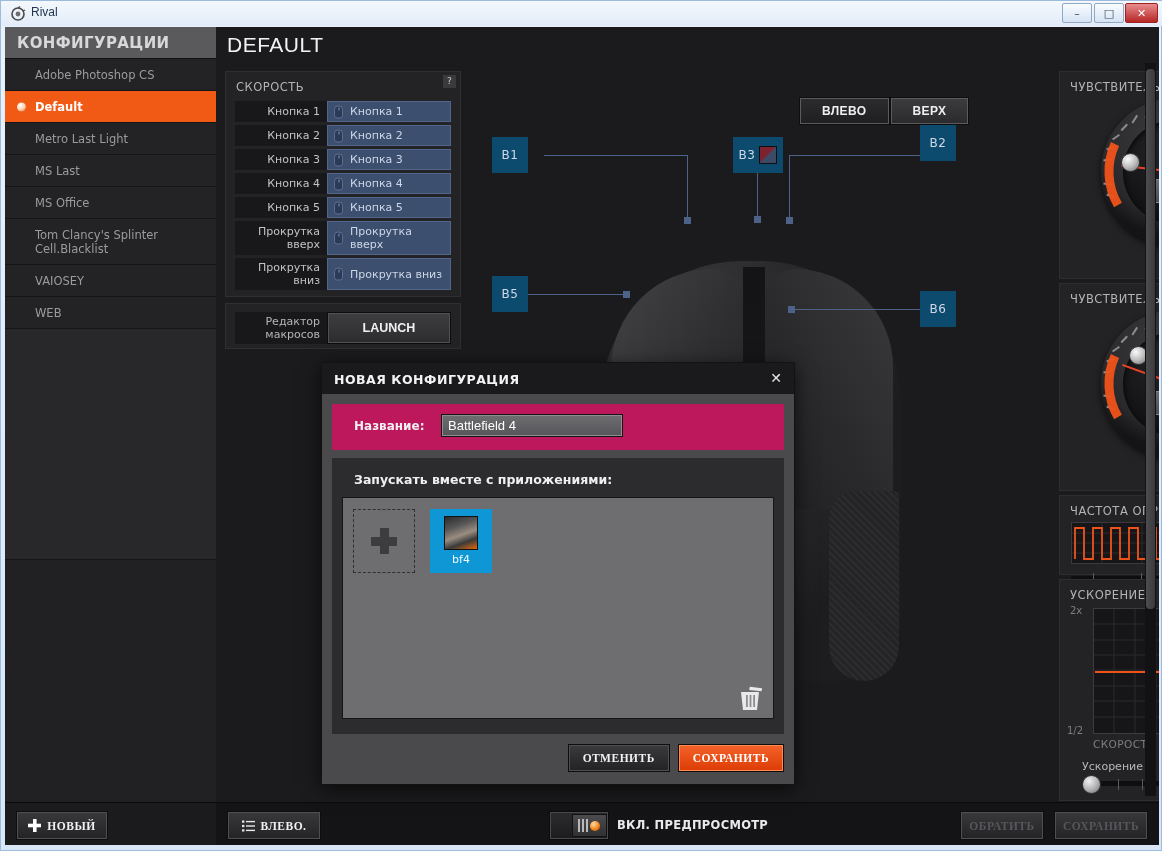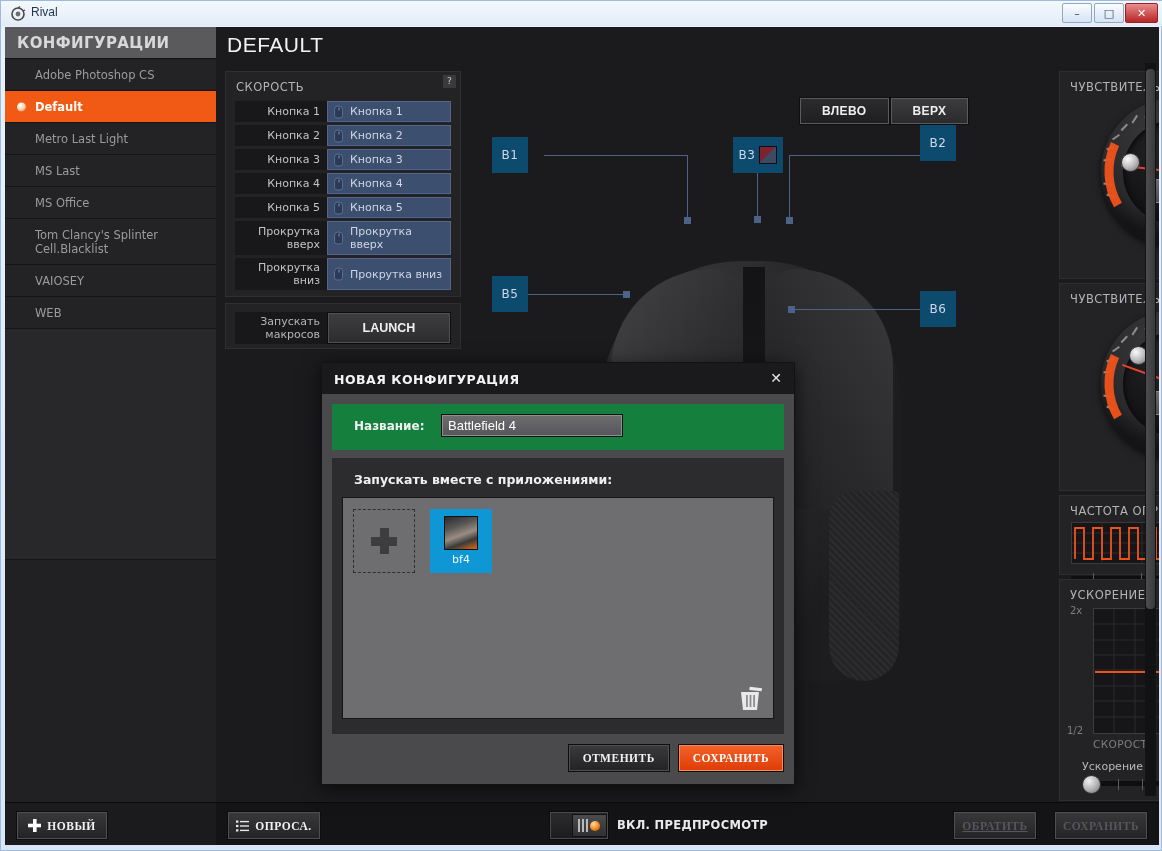--- a/index.html
+++ b/index.html
@@ -318,21 +318,21 @@
     background:linear-gradient(#4c4c4f,#303033);border:1px solid #121214;
   }
   #toggle-lines{position:absolute;left:5px;top:4px;width:12px;height:13px;
     background:repeating-linear-gradient(90deg,#b9b9bc 0 2px,transparent 2px 4px);}
   #toggle-led{position:absolute;right:6px;top:6px;width:10px;height:10px;border-radius:50%;
     background:radial-gradient(circle at 35% 30%,#ffd9a5,#f08010 60%,#a44d05);}
   #preview-text{
     position:absolute;left:612px;top:15px;font-size:11.5px;font-weight:bold;
     color:#eaeaec;letter-spacing:.3px;
   }
-  #btn-revert{right:122px;top:8px;width:82px;height:27px;color:#57575b;text-decoration:underline;}
+  #btn-revert{right:115px;top:8px;width:82px;height:27px;color:#57575b;}
   #btn-save-bottom{right:11px;top:8px;width:92px;height:27px;color:#57575b;}
 
   
   #modal{
     position:absolute;left:316px;top:335px;width:474px;height:423px;
     background:#4a4a4c;border:1px solid #121214;box-shadow:0 4px 18px rgba(0,0,0,.65);
     box-sizing:border-box;z-index:40;
   }
   #modal-head{
     position:absolute;left:0;top:0;width:472px;height:31px;background:#1a1a1c;
@@ -340,21 +340,21 @@
   #modal-title{
     position:absolute;left:12px;top:9px;font-size:12.5px;font-weight:bold;
     color:#f3f3f5;letter-spacing:.5px;
   }
   #modal-close{
     position:absolute;right:10px;top:7px;width:16px;height:16px;
     color:#e9e9eb;font-size:14px;text-align:center;line-height:16px;cursor:pointer;
     font-family:"DejaVu Sans",sans-serif;
   }
   #name-section{
-    position:absolute;left:10px;top:41px;width:452px;height:46px;background:#15803d;
+    position:absolute;left:10px;top:41px;width:452px;height:46px;background:#be185d;
   }
   #name-label{
     position:absolute;left:22px;top:15px;font-size:12px;font-weight:bold;color:#f0f0f2;
   }
   #name-input{
     position:absolute;left:109px;top:10px;width:182px;height:23px;
     background:linear-gradient(#6e6e71,#56565a);
     border:1px solid #141416;box-shadow:inset 0 0 0 1px #8e8e91;
     color:#fff;font-size:13px;padding:0 6px;box-sizing:border-box;
     font-family:"Liberation Sans",sans-serif;outline:none;
@@ -518,21 +518,21 @@
             <div class="act-value">
                 <span class="mouse-ico"></span>
                 <span>Прокрутка вниз</span>
               </div>
           </div>
         </div>
       </div>
 
       <div class="panel" id="macro">
         <div id="macro-row">
-          <div id="macro-label">Запускать макросов</div>
+          <div id="macro-label">Редактор макросов</div>
           <div id="macro-launch">LAUNCH</div>
         </div>
       </div>
 
       <div id="mouseview">
 
         <div id="viewtabs">
           <div class="vtab sel">ВЛЕВО</div>
           <div class="vtab">ВЕРХ</div>
         </div>
@@ -758,21 +758,21 @@
         <svg width="13" height="12" viewBox="0 0 13 12" style="margin-right:6px;">
           <g fill="#e8e8ea">
               <rect x="0" y="0.5" width="2.4" height="2.2"></rect>
               <rect x="4" y="0.9" width="9" height="1.4"></rect>
           <rect x="0" y="4.9" width="2.4" height="2.2"></rect>
               <rect x="4" y="5.3" width="9" height="1.4"></rect>
           <rect x="0" y="9.3" width="2.4" height="2.2"></rect>
               <rect x="4" y="9.7" width="9" height="1.4"></rect>
             </g>
         </svg>
-        <span>ОПРОСА.</span>
+        <span>ВЛЕВО.</span>
       </div>
       <div id="toggle-preview">
         <div id="toggle-knob">
           <div id="toggle-lines"></div>
           <div id="toggle-led"></div>
         </div>
       </div>
       <div id="preview-text">ВКЛ. ПРЕДПРОСМОТР</div>
       <div class="btm-btn" id="btn-revert">ОБРАТИТЬ</div>
       <div class="btm-btn" id="btn-save-bottom">СОХРАНИТЬ</div>

